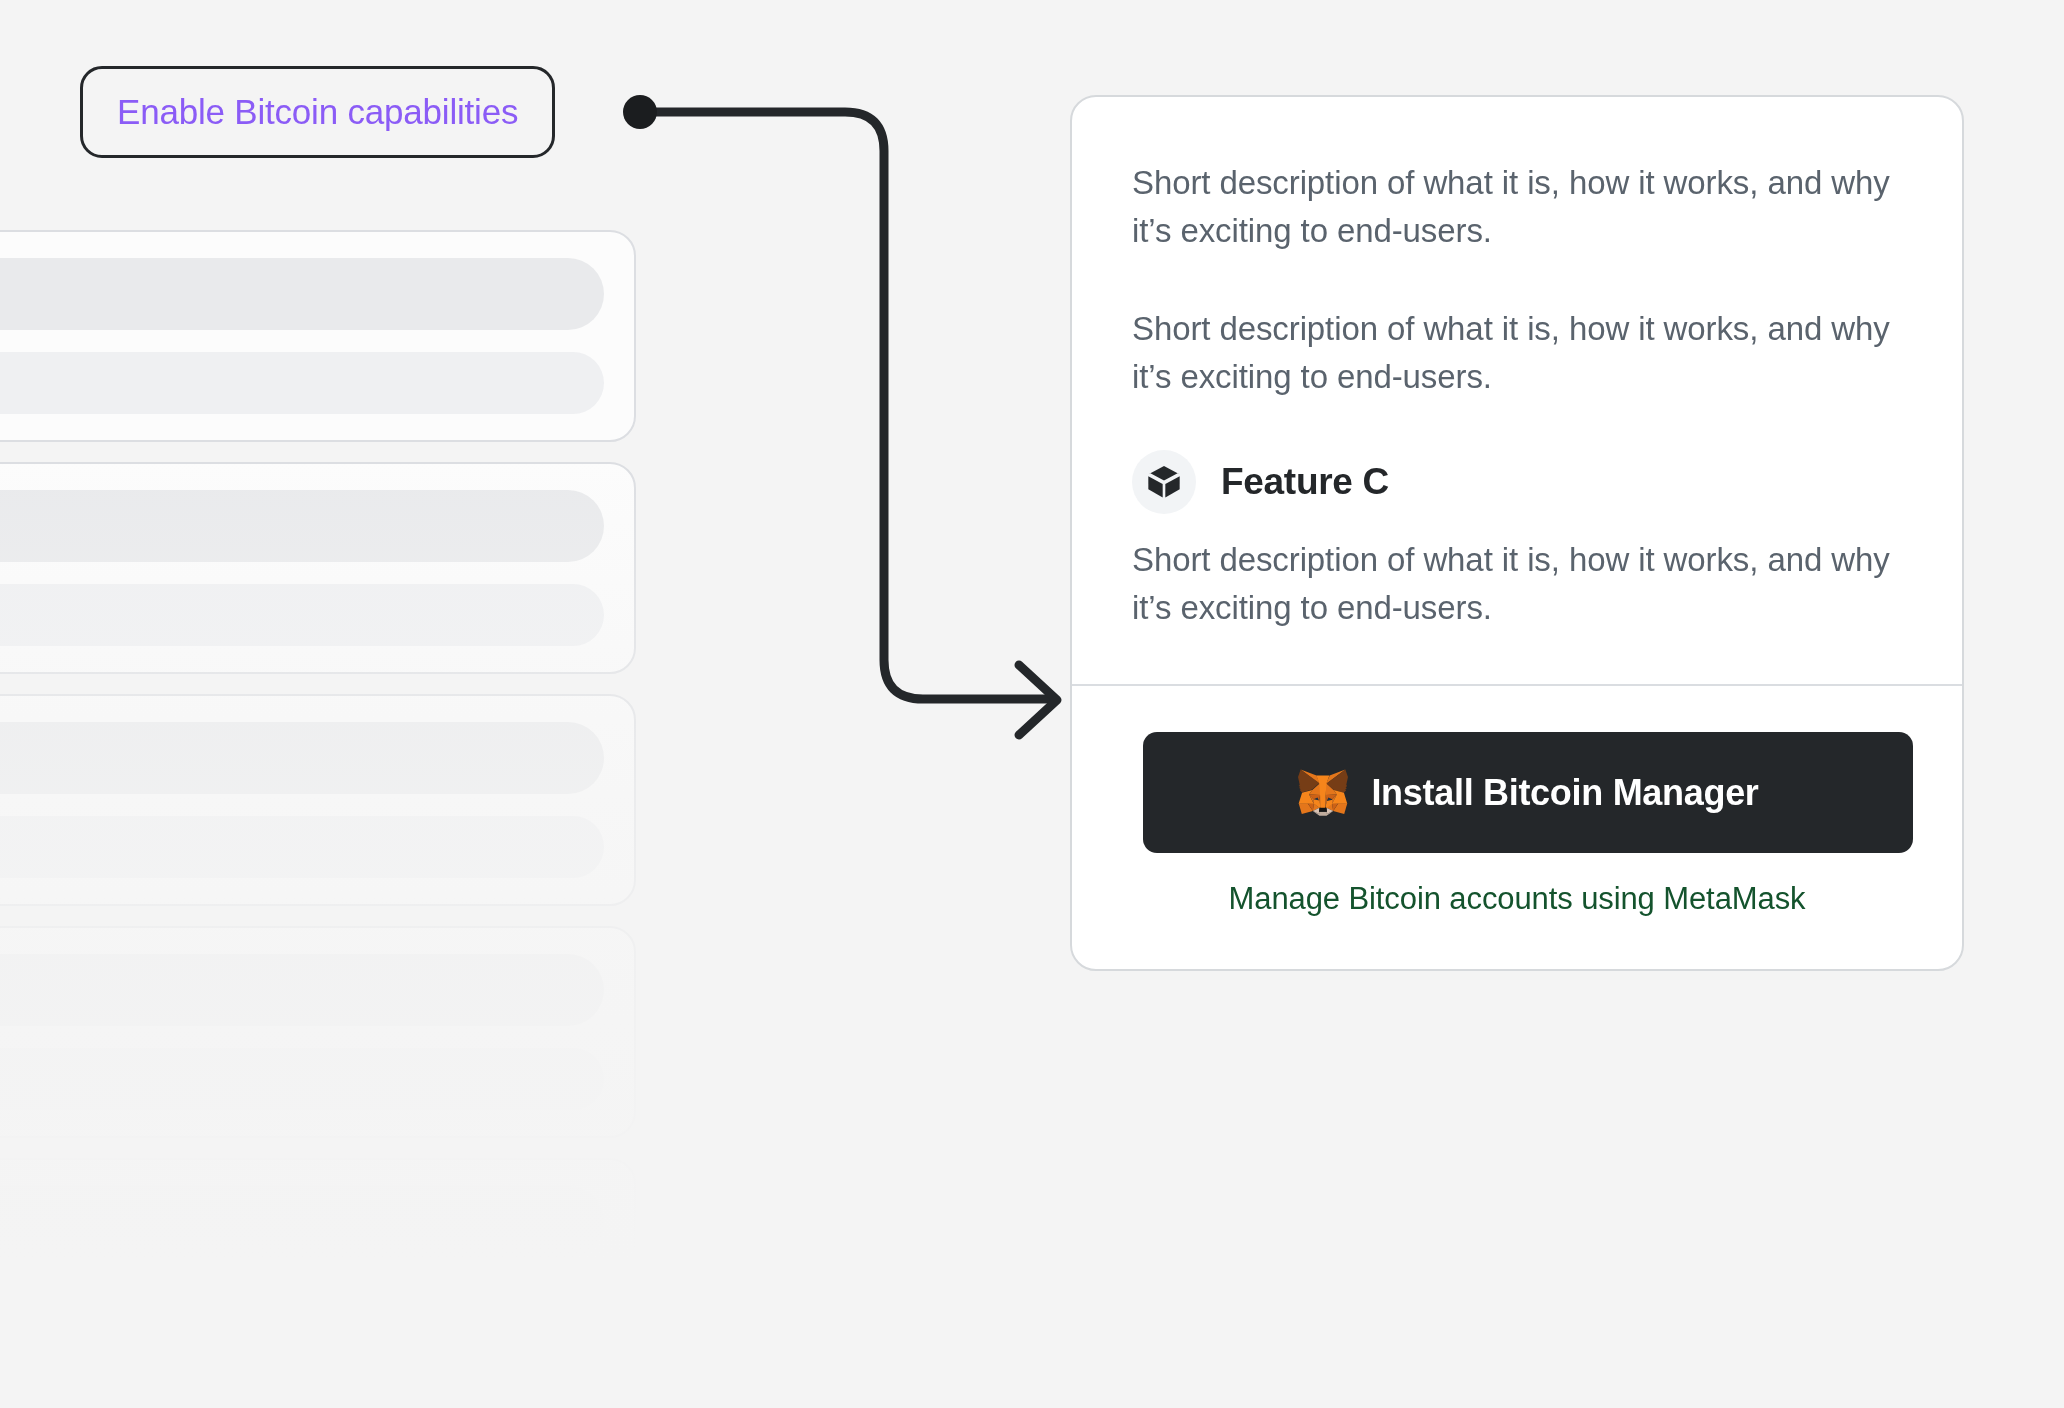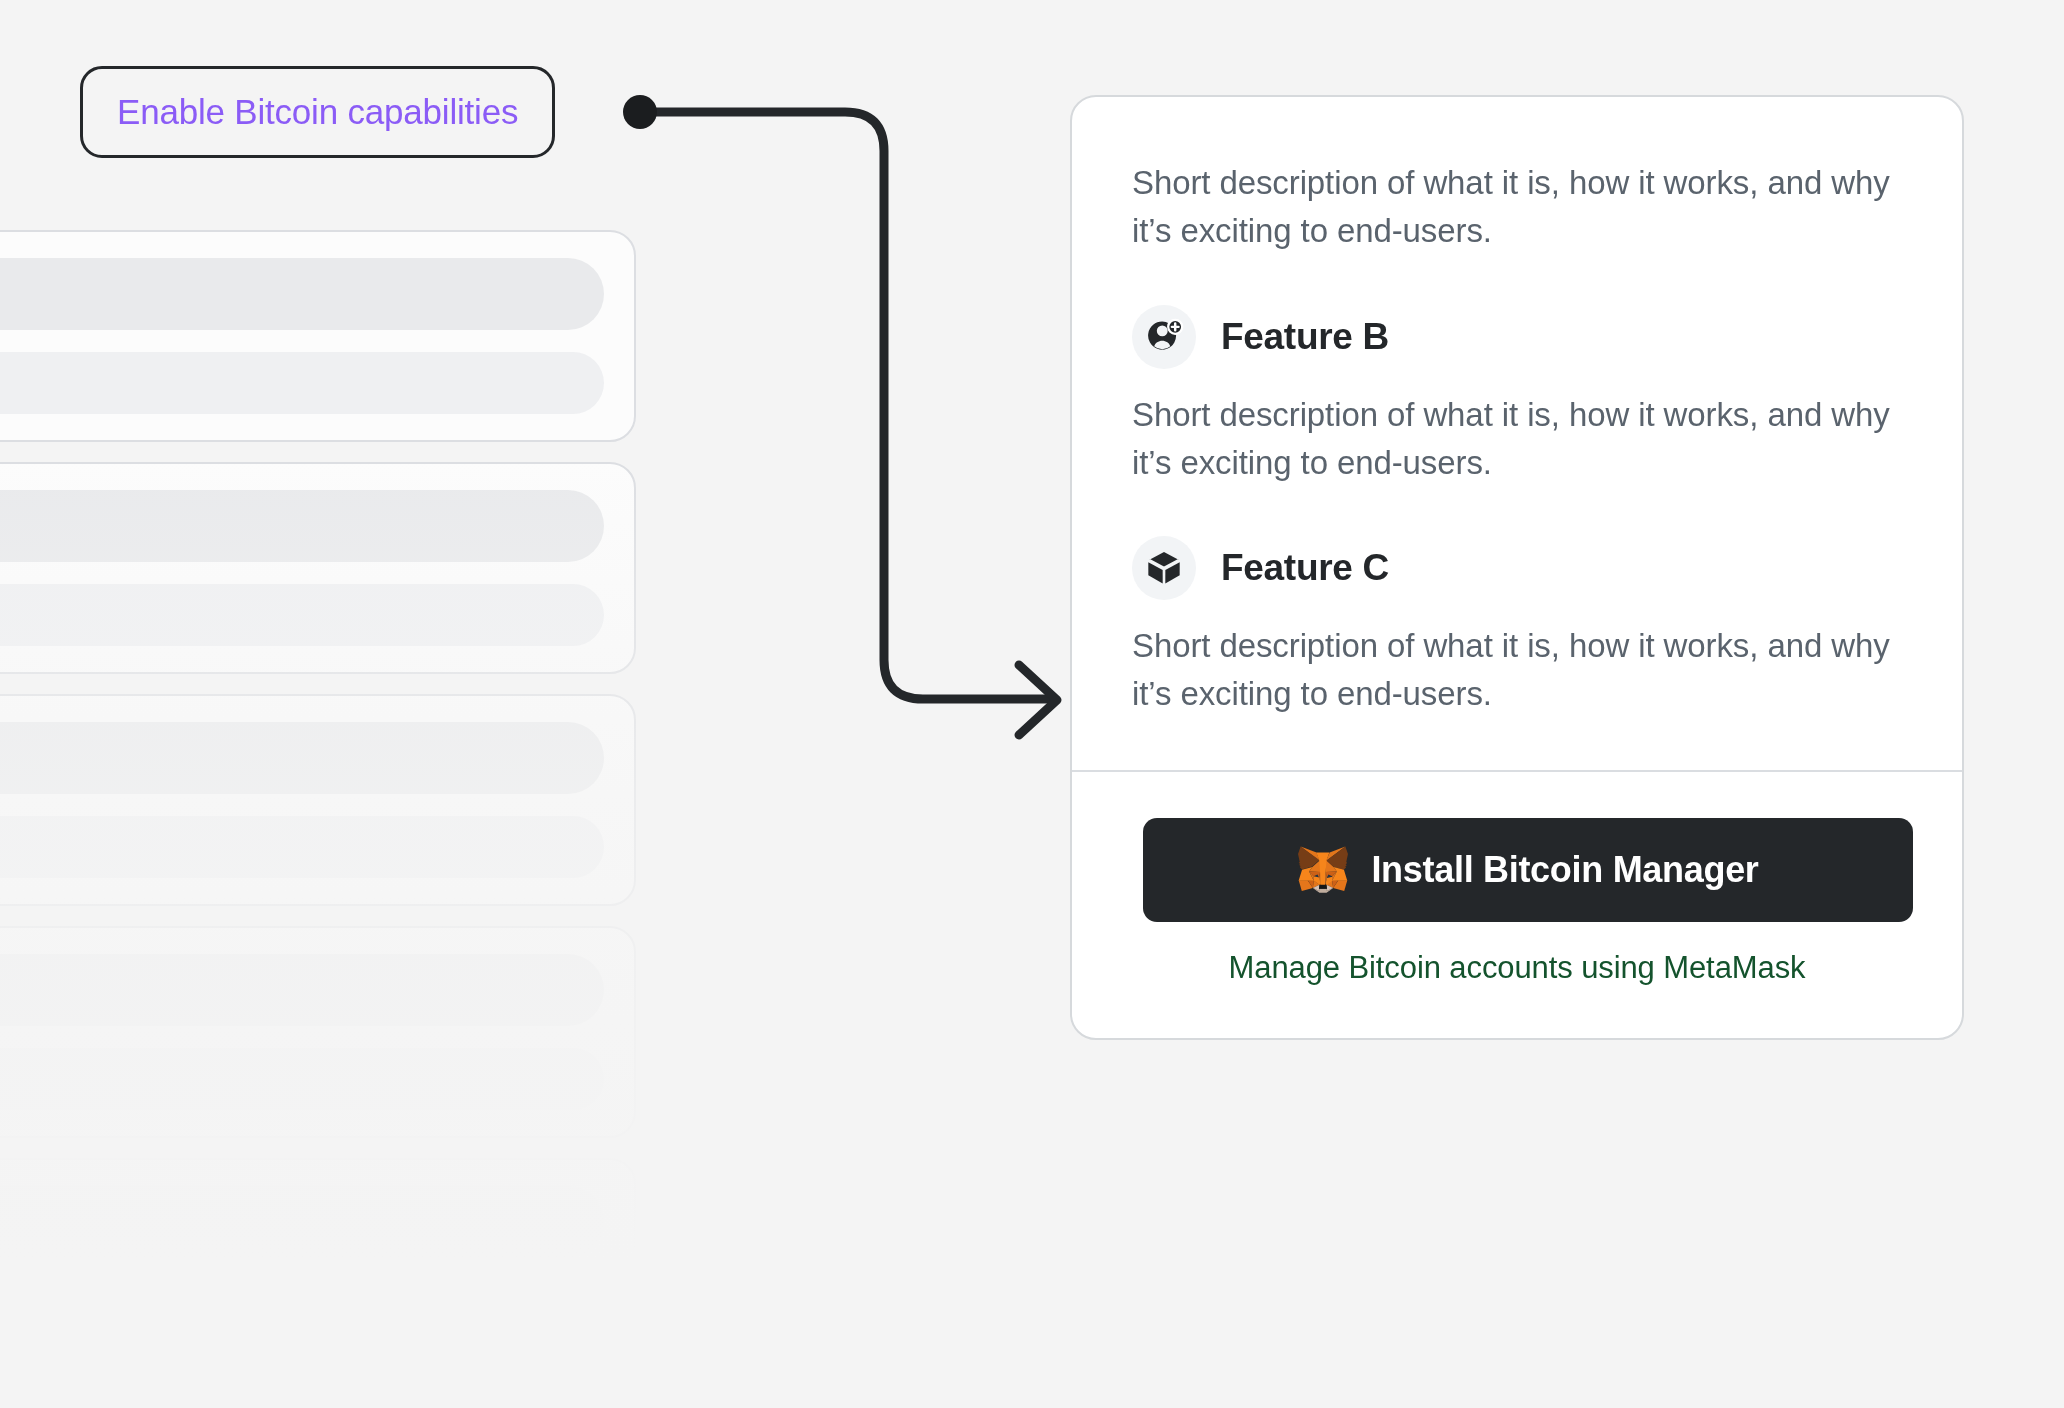--- a/index.html
+++ b/index.html
@@ -149,21 +149,21 @@
   }
 
   #card-footer {
     padding:46px 60px 52px 60px;
     display:flex;
     flex-direction:column;
     align-items:center;
   }
   #install-button {
     width:100%;
-    height:104px;
+    height:121px;
     border:none;
     border-radius:14px;
     background:#24272A;
     color:#FFFFFF;
     display:flex;
     align-items:center;
     justify-content:center;
     gap:22px;
     cursor:pointer;
     font-family:"Liberation Sans", sans-serif;
@@ -224,31 +224,20 @@
 
   <div id="feature-card">
 
     <div id="feature-list">
 
       <div class="feature-block">
         <div class="feature-desc">Short description of what it is, how it works, and why it’s exciting to end-users.</div>
       </div>
 
       <div class="feature-block">
-        <div class="feature-head">
-          <span class="feature-icon-wrap">
-            <svg width="42" height="42" viewBox="0 0 24 24" fill="none">
-              <path d="M11 3.2a8 8 0 1 0 6.9 11.9 8 8 0 0 0-6.9-11.9Zm0 2.2a3.1 3.1 0 1 1 0 6.2 3.1 3.1 0 0 1 0-6.2Zm0 13.6a7 7 0 0 1-4.6-1.7c.5-1.9 2.5-3.2 4.6-3.2s4.1 1.3 4.6 3.2a7 7 0 0 1-4.6 1.7Z" fill="#24272A"></path>
-              <circle cx="18.4" cy="6.2" r="4" fill="#24272A"></circle>
-              <circle cx="18.4" cy="6.2" r="4" fill="none" stroke="#FFFFFF" stroke-width="1.3"></circle>
-              <path d="M18.4 4.3v3.8M16.5 6.2h3.8" stroke="#FFFFFF" stroke-width="1.4" stroke-linecap="round"></path>
-            </svg>
-          </span>
-          <span class="feature-title">Feature B</span>
-        </div>
         <div class="feature-desc">Short description of what it is, how it works, and why it’s exciting to end-users.</div>
       </div>
 
       <div class="feature-block">
         <div class="feature-head">
           <span class="feature-icon-wrap">
             <svg width="40" height="40" viewBox="0 0 24 24" fill="none">
               <path d="M12 2.4 3.3 7.1 12 11.8l8.7-4.7L12 2.4Z" fill="#24272A"></path>
               <path d="M2.6 8.5v7.9l8.6 4.9v-8.1L2.6 8.5Z" fill="#24272A"></path>
               <path d="M21.4 8.5v7.9l-8.6 4.9v-8.1l8.6-4.7Z" fill="#24272A"></path>

